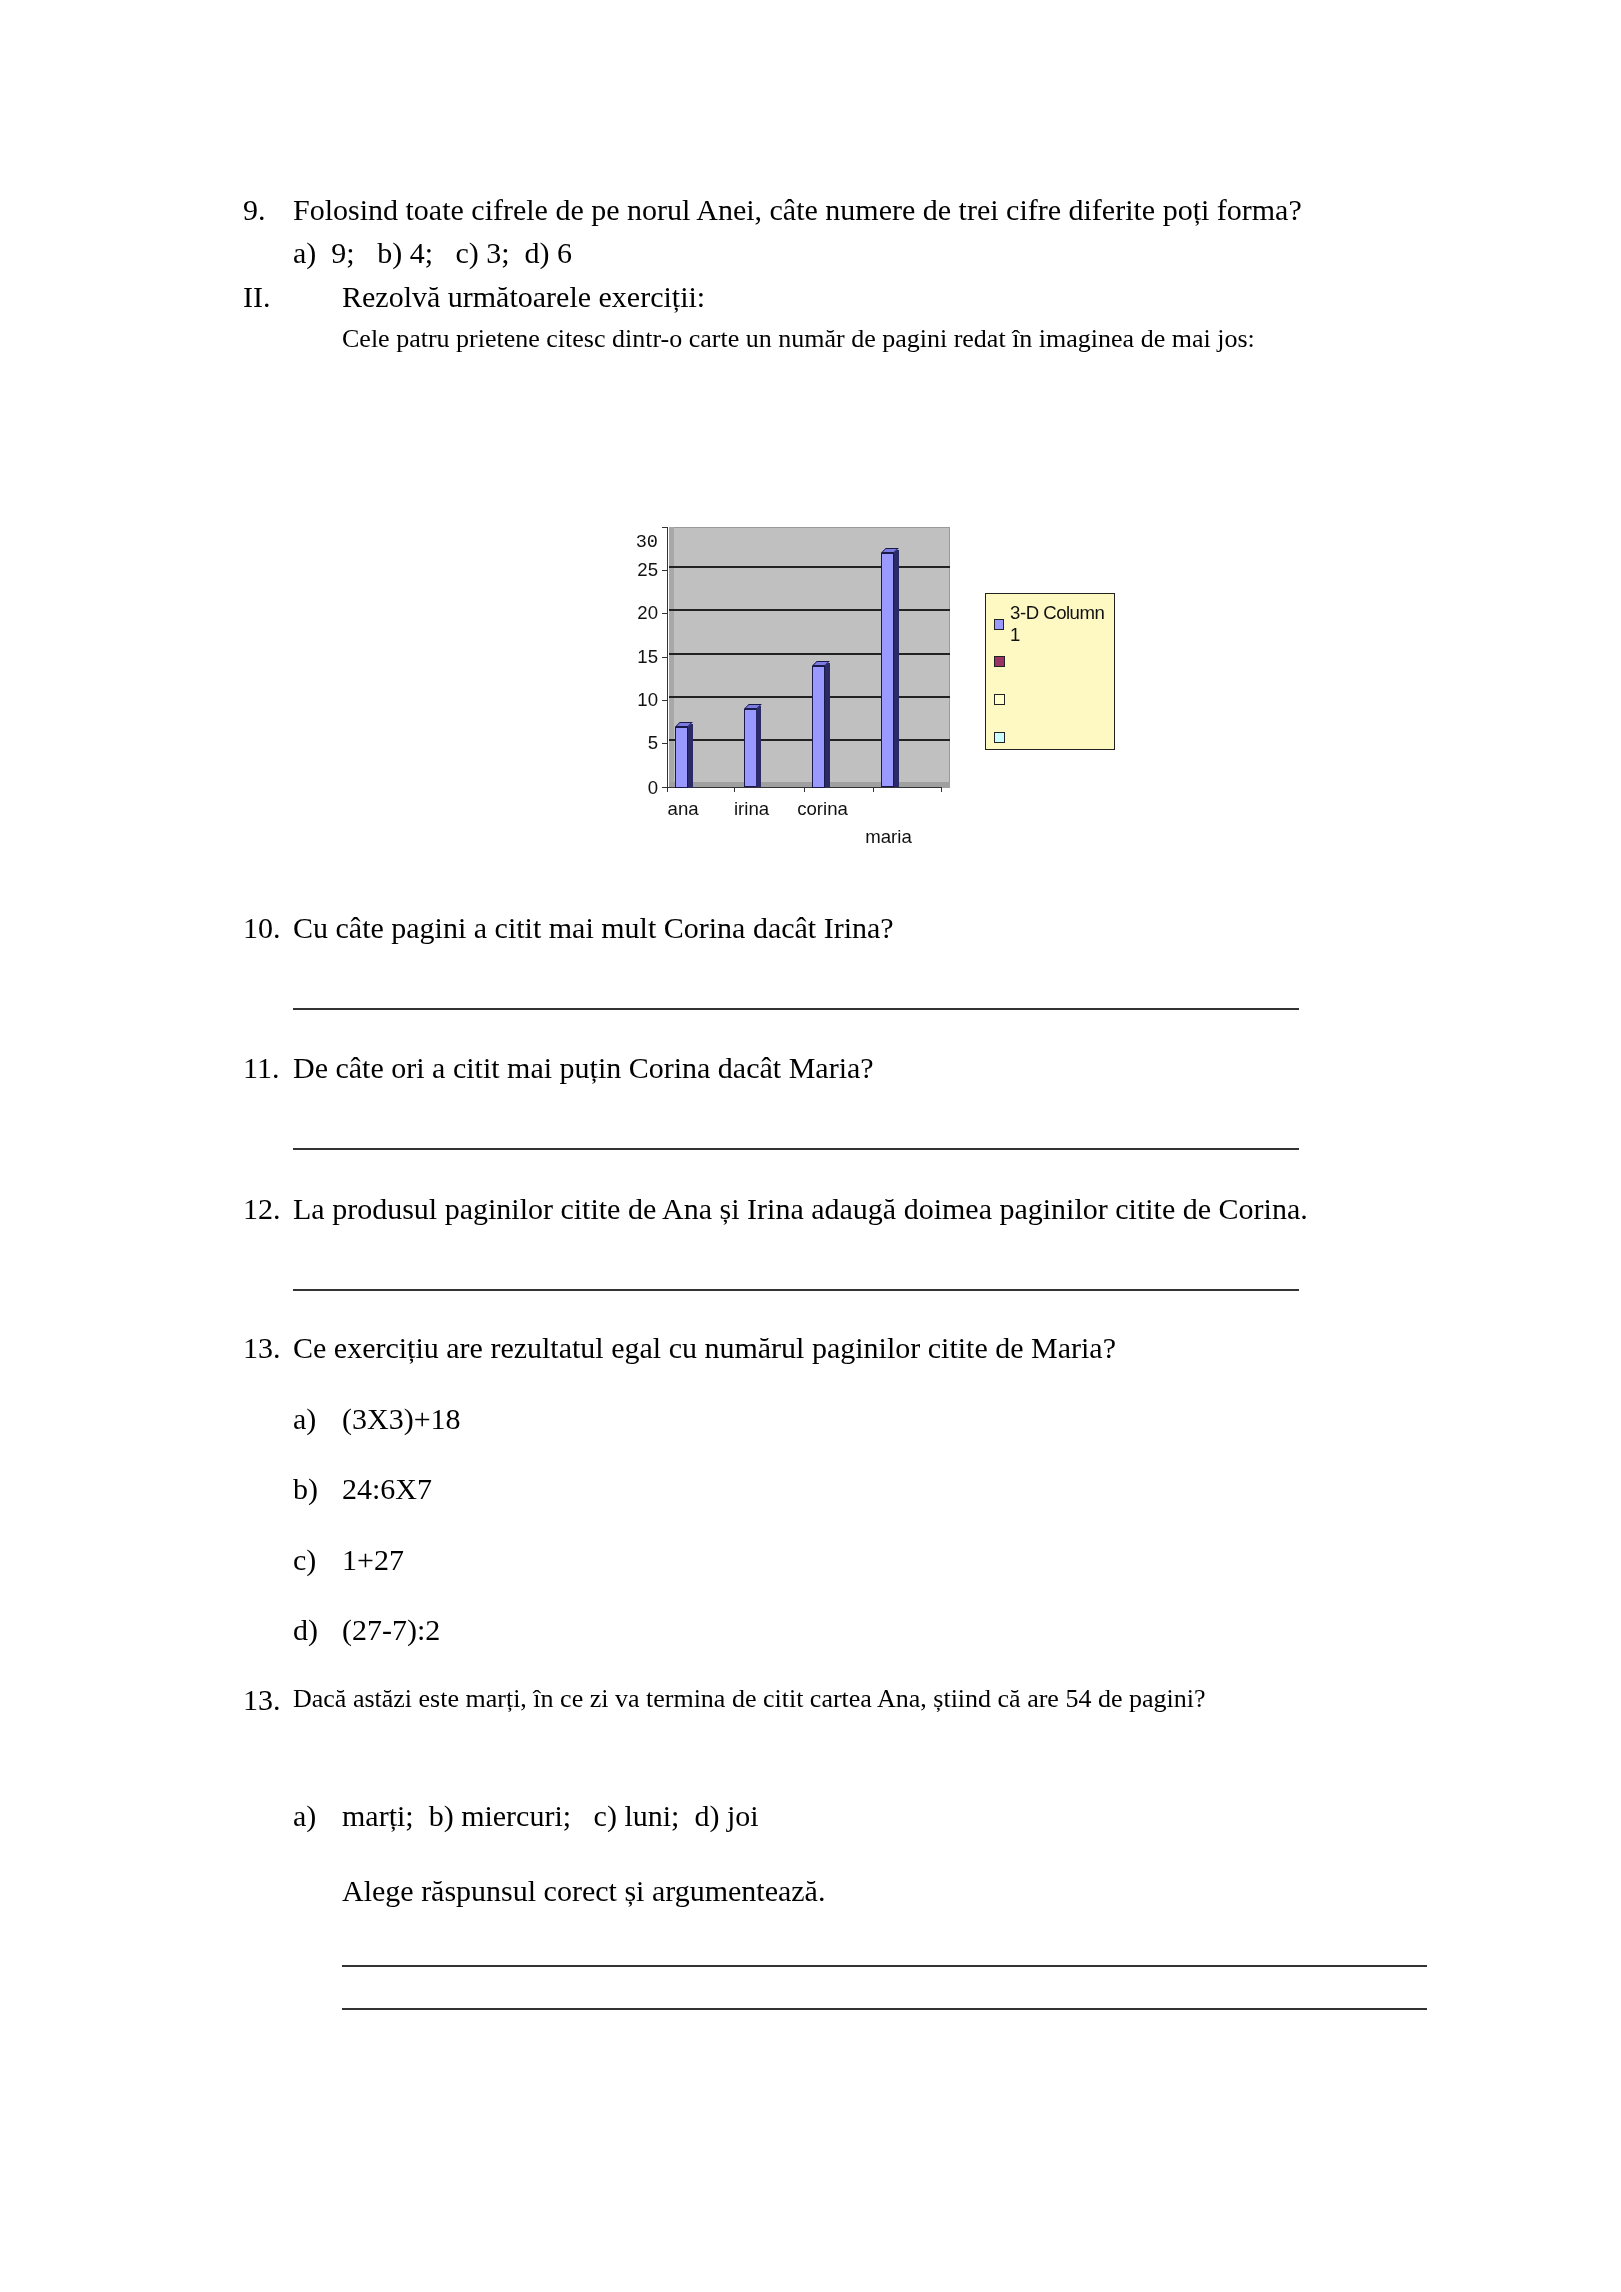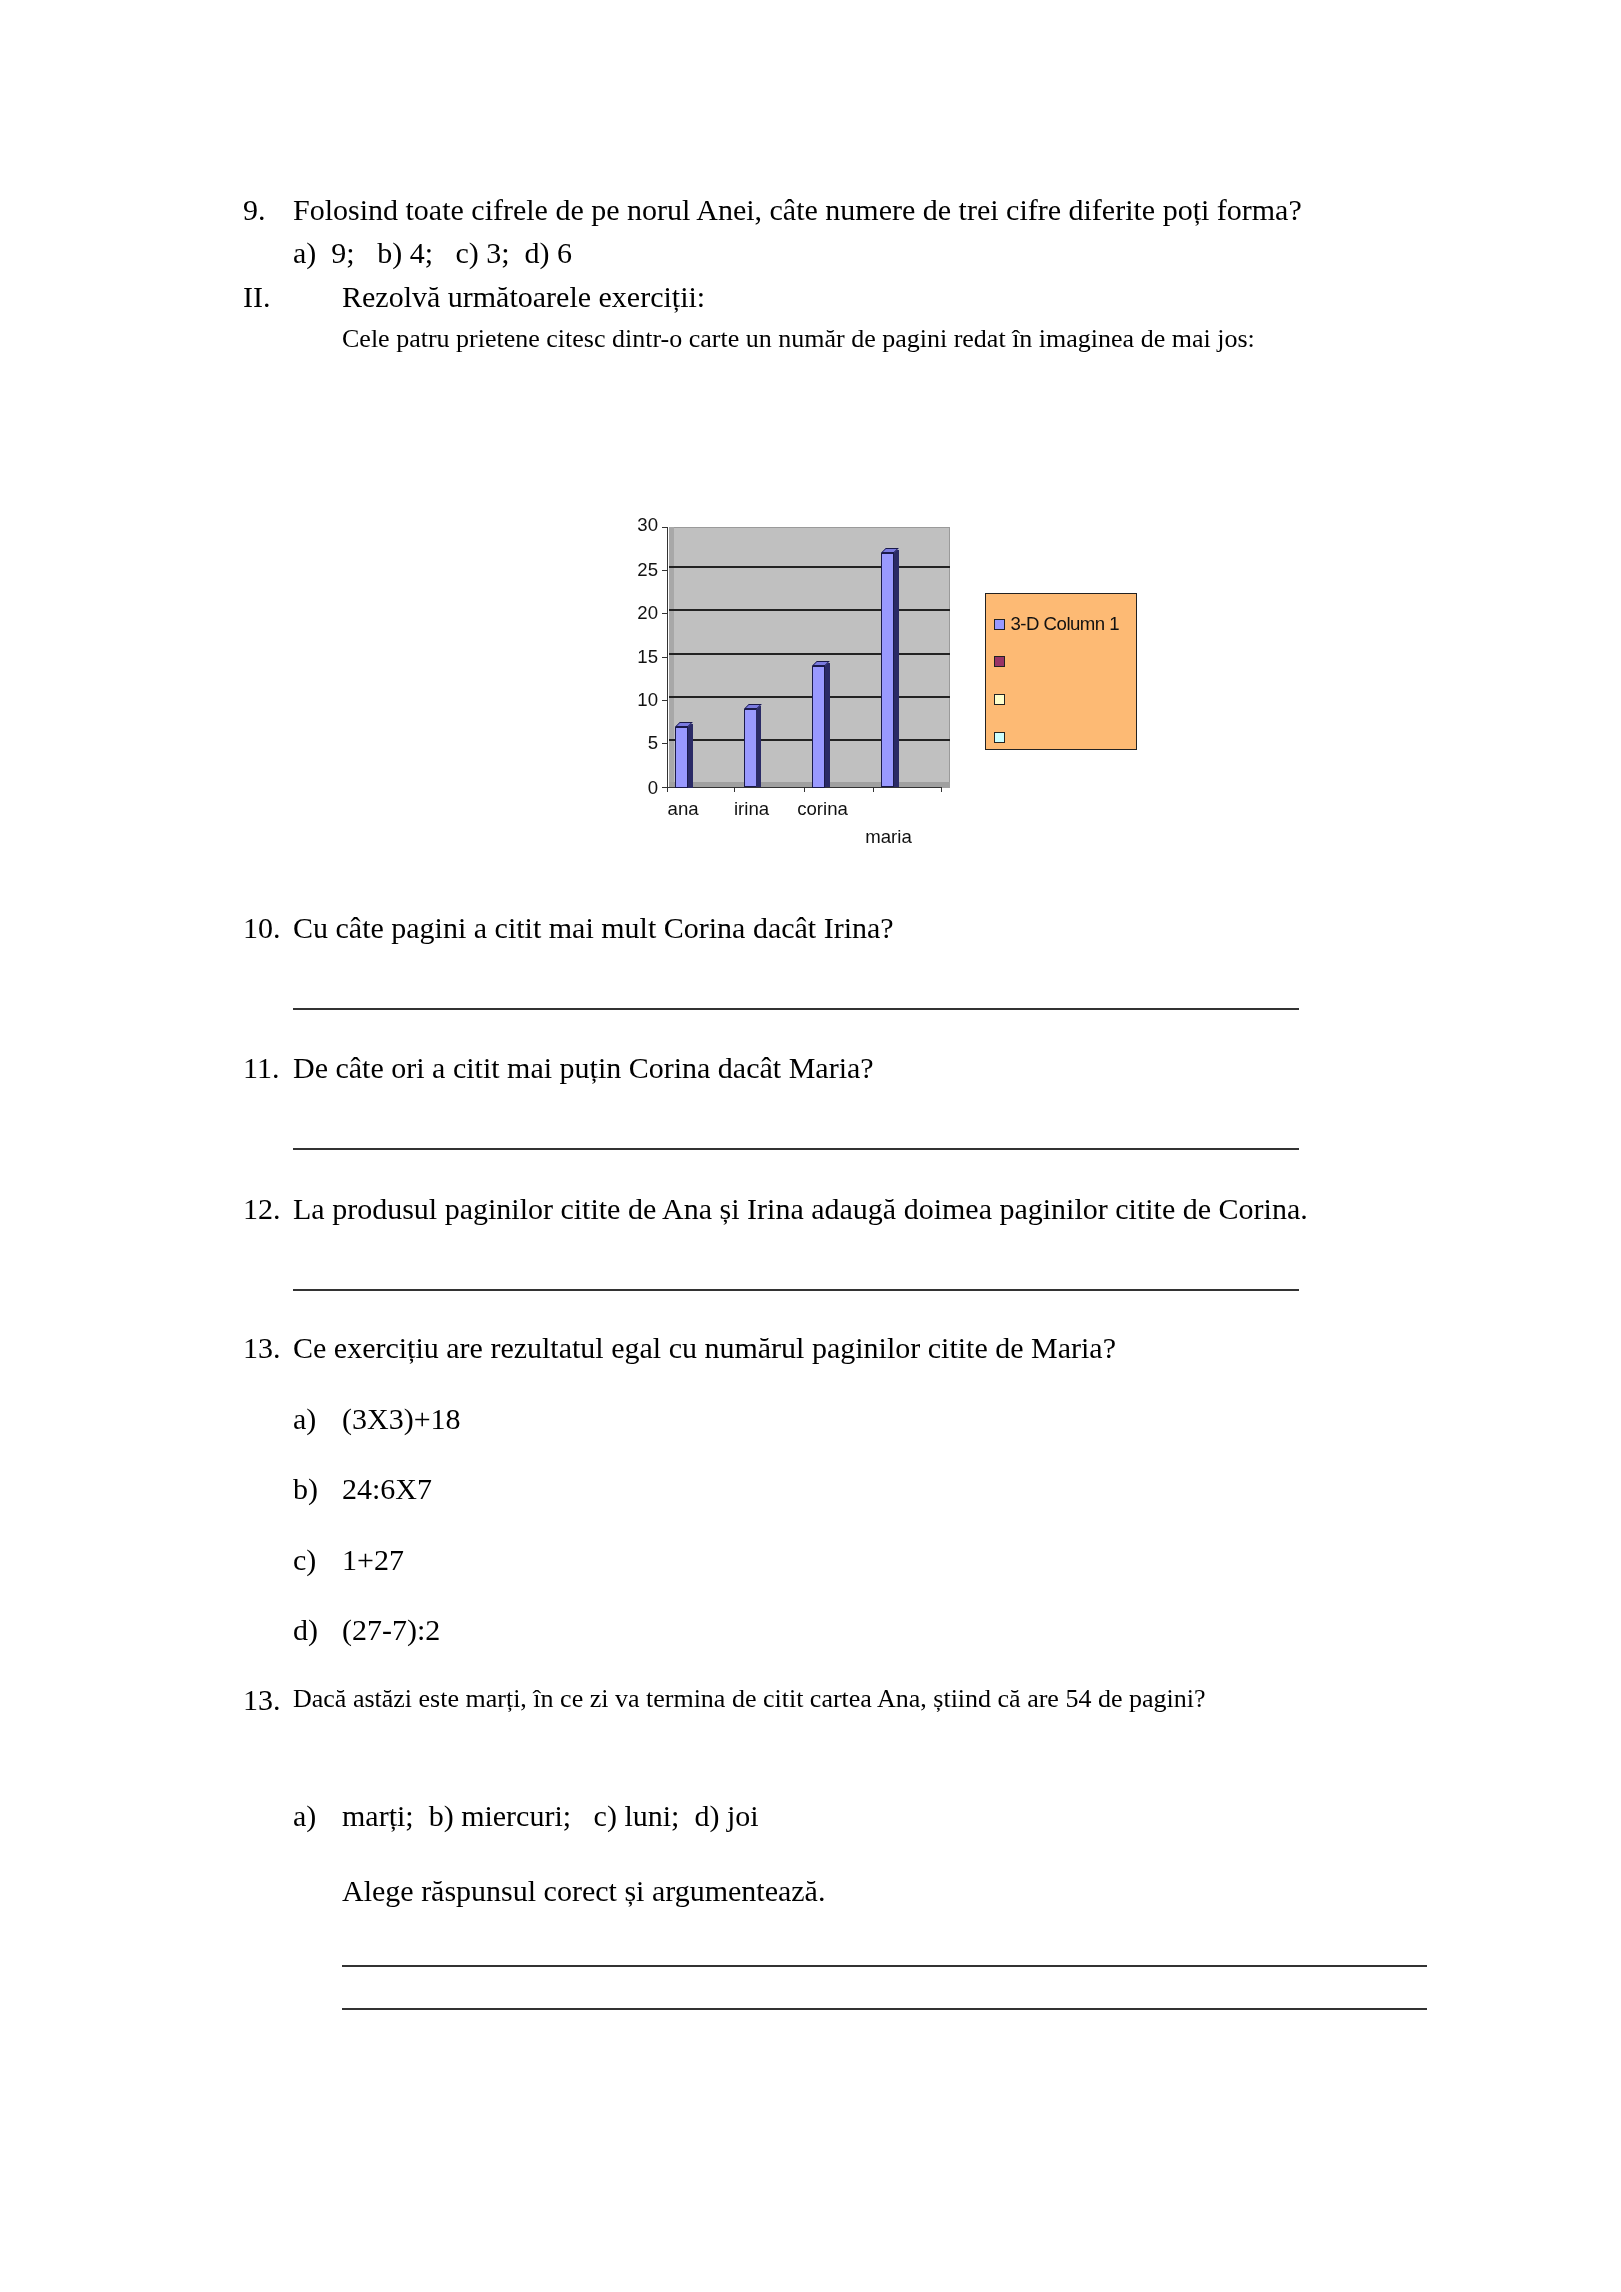--- a/index.html
+++ b/index.html
@@ -20,22 +20,22 @@
   .xaxis { position: absolute; left: 40px; top: 277px; width: 274px; height: 0; border-top: 1px solid #333; }
   .ytick { position: absolute; left: 35px; width: 5.9px; height: 0; border-top: 1px solid #333; }
   .xtick { position: absolute; top: 277px; width: 0; height: 4.9px; border-left: 1px solid #333; }
   .ylabel { position: absolute; left: 0; width: 31px; text-align: right;
             font-family: "Liberation Sans", "DejaVu Sans", sans-serif; font-size: 18.6px; line-height: 19.6px; color: #111; }
   .xlabel { position: absolute; top: 289px; width: 69px; text-align: center;
             font-family: "Liberation Sans", "DejaVu Sans", sans-serif; font-size: 18.6px; line-height: 19.6px; color: #111; }
   .bar { position: absolute; width: 12.7px; background: #9999ff; border: 1px solid #1a1a4a; box-sizing: border-box; }
   .bar-side { position: absolute; width: 4.9px; background: #2a2a66; }
   .bar-top { position: absolute; height: 4.9px; background: #7b7be0; border: 1px solid #1a1a4a; box-sizing: border-box; transform: skewX(-45deg); transform-origin: bottom left; }
-  .legend { position: absolute; left: 358px; top: 83px; width: 152px; height: 157px;
-            border: 1.5px solid #222; background: #fdba74; box-sizing: border-box; }
+  .legend { position: absolute; left: 358px; top: 83px; width: 130px; height: 157px;
+            border: 1.5px solid #222; background: #fef9c3; box-sizing: border-box; }
   .legend-item { position: absolute; left: 7.8px; height: 19.6px; display: flex; align-items: center; }
   .swatch { width: 10.8px; height: 10.8px; border: 1.5px solid #222; box-sizing: border-box; }
   .legend-label { margin-left: 5.9px; font-family: "Liberation Sans", "DejaVu Sans", sans-serif; font-size: 18.6px; color: #111; letter-spacing: -0.5px; }
 </style>
 </head>
 <body>
 
 <div class="num" style="left:243px; top:192px;">9.</div>
 <div class="line" style="left:293px; top:192px;">Folosind toate cifrele de pe norul Anei, câte numere de trei cifre diferite poți forma?</div>
 <div class="line" style="left:293px; top:235px; white-space:pre;">a)  9;   b) 4;   c) 3;  d) 6</div>
@@ -59,21 +59,21 @@
   <div class="xaxis"></div>
 
   <div class="ytick" style="top:16.7px;"></div>
   <div class="ytick" style="top:60px;"></div>
   <div class="ytick" style="top:103px;"></div>
   <div class="ytick" style="top:147px;"></div>
   <div class="ytick" style="top:190px;"></div>
   <div class="ytick" style="top:233px;"></div>
   <div class="ytick" style="top:277px;"></div>
 
-  <div class="ylabel" style="top:5px;">30</div>
+  <div class="ylabel" style="top:23px;font-family:Liberation Mono, monospace;">30</div>
   <div class="ylabel" style="top:50px;">25</div>
   <div class="ylabel" style="top:93px;">20</div>
   <div class="ylabel" style="top:137px;">15</div>
   <div class="ylabel" style="top:180px;">10</div>
   <div class="ylabel" style="top:223px;">5</div>
   <div class="ylabel" style="top:268px;">0</div>
 
   <div class="xtick" style="left:40px;"></div>
   <div class="xtick" style="left:107px;"></div>
   <div class="xtick" style="left:177px;"></div>

